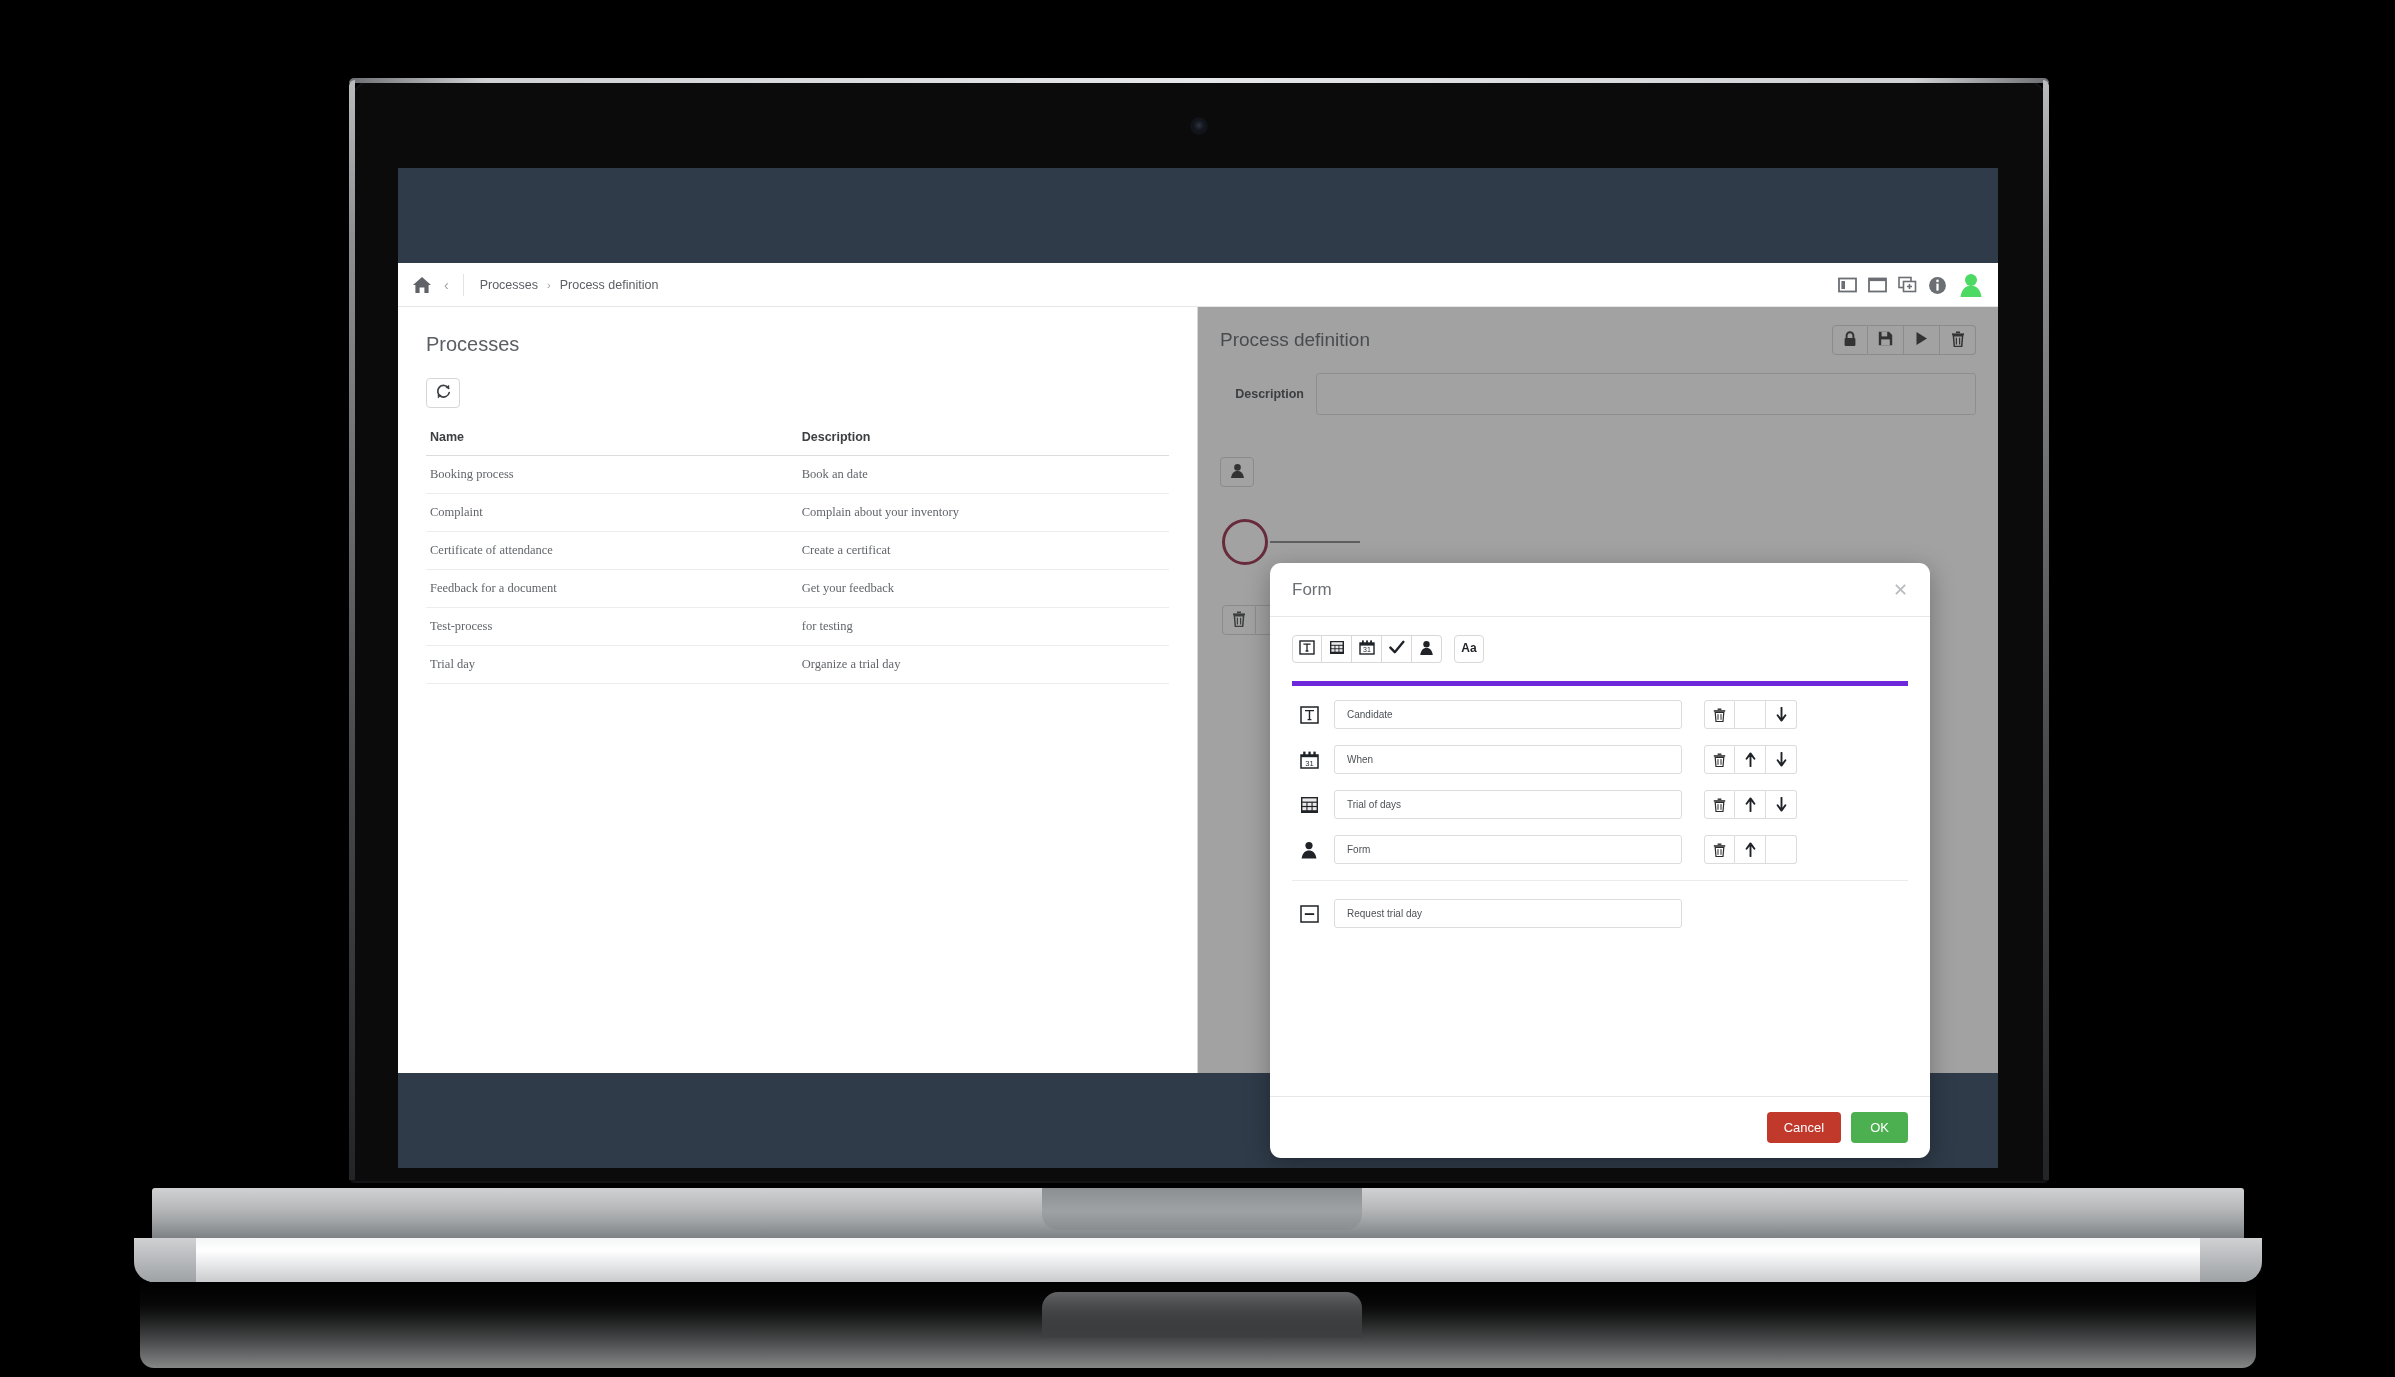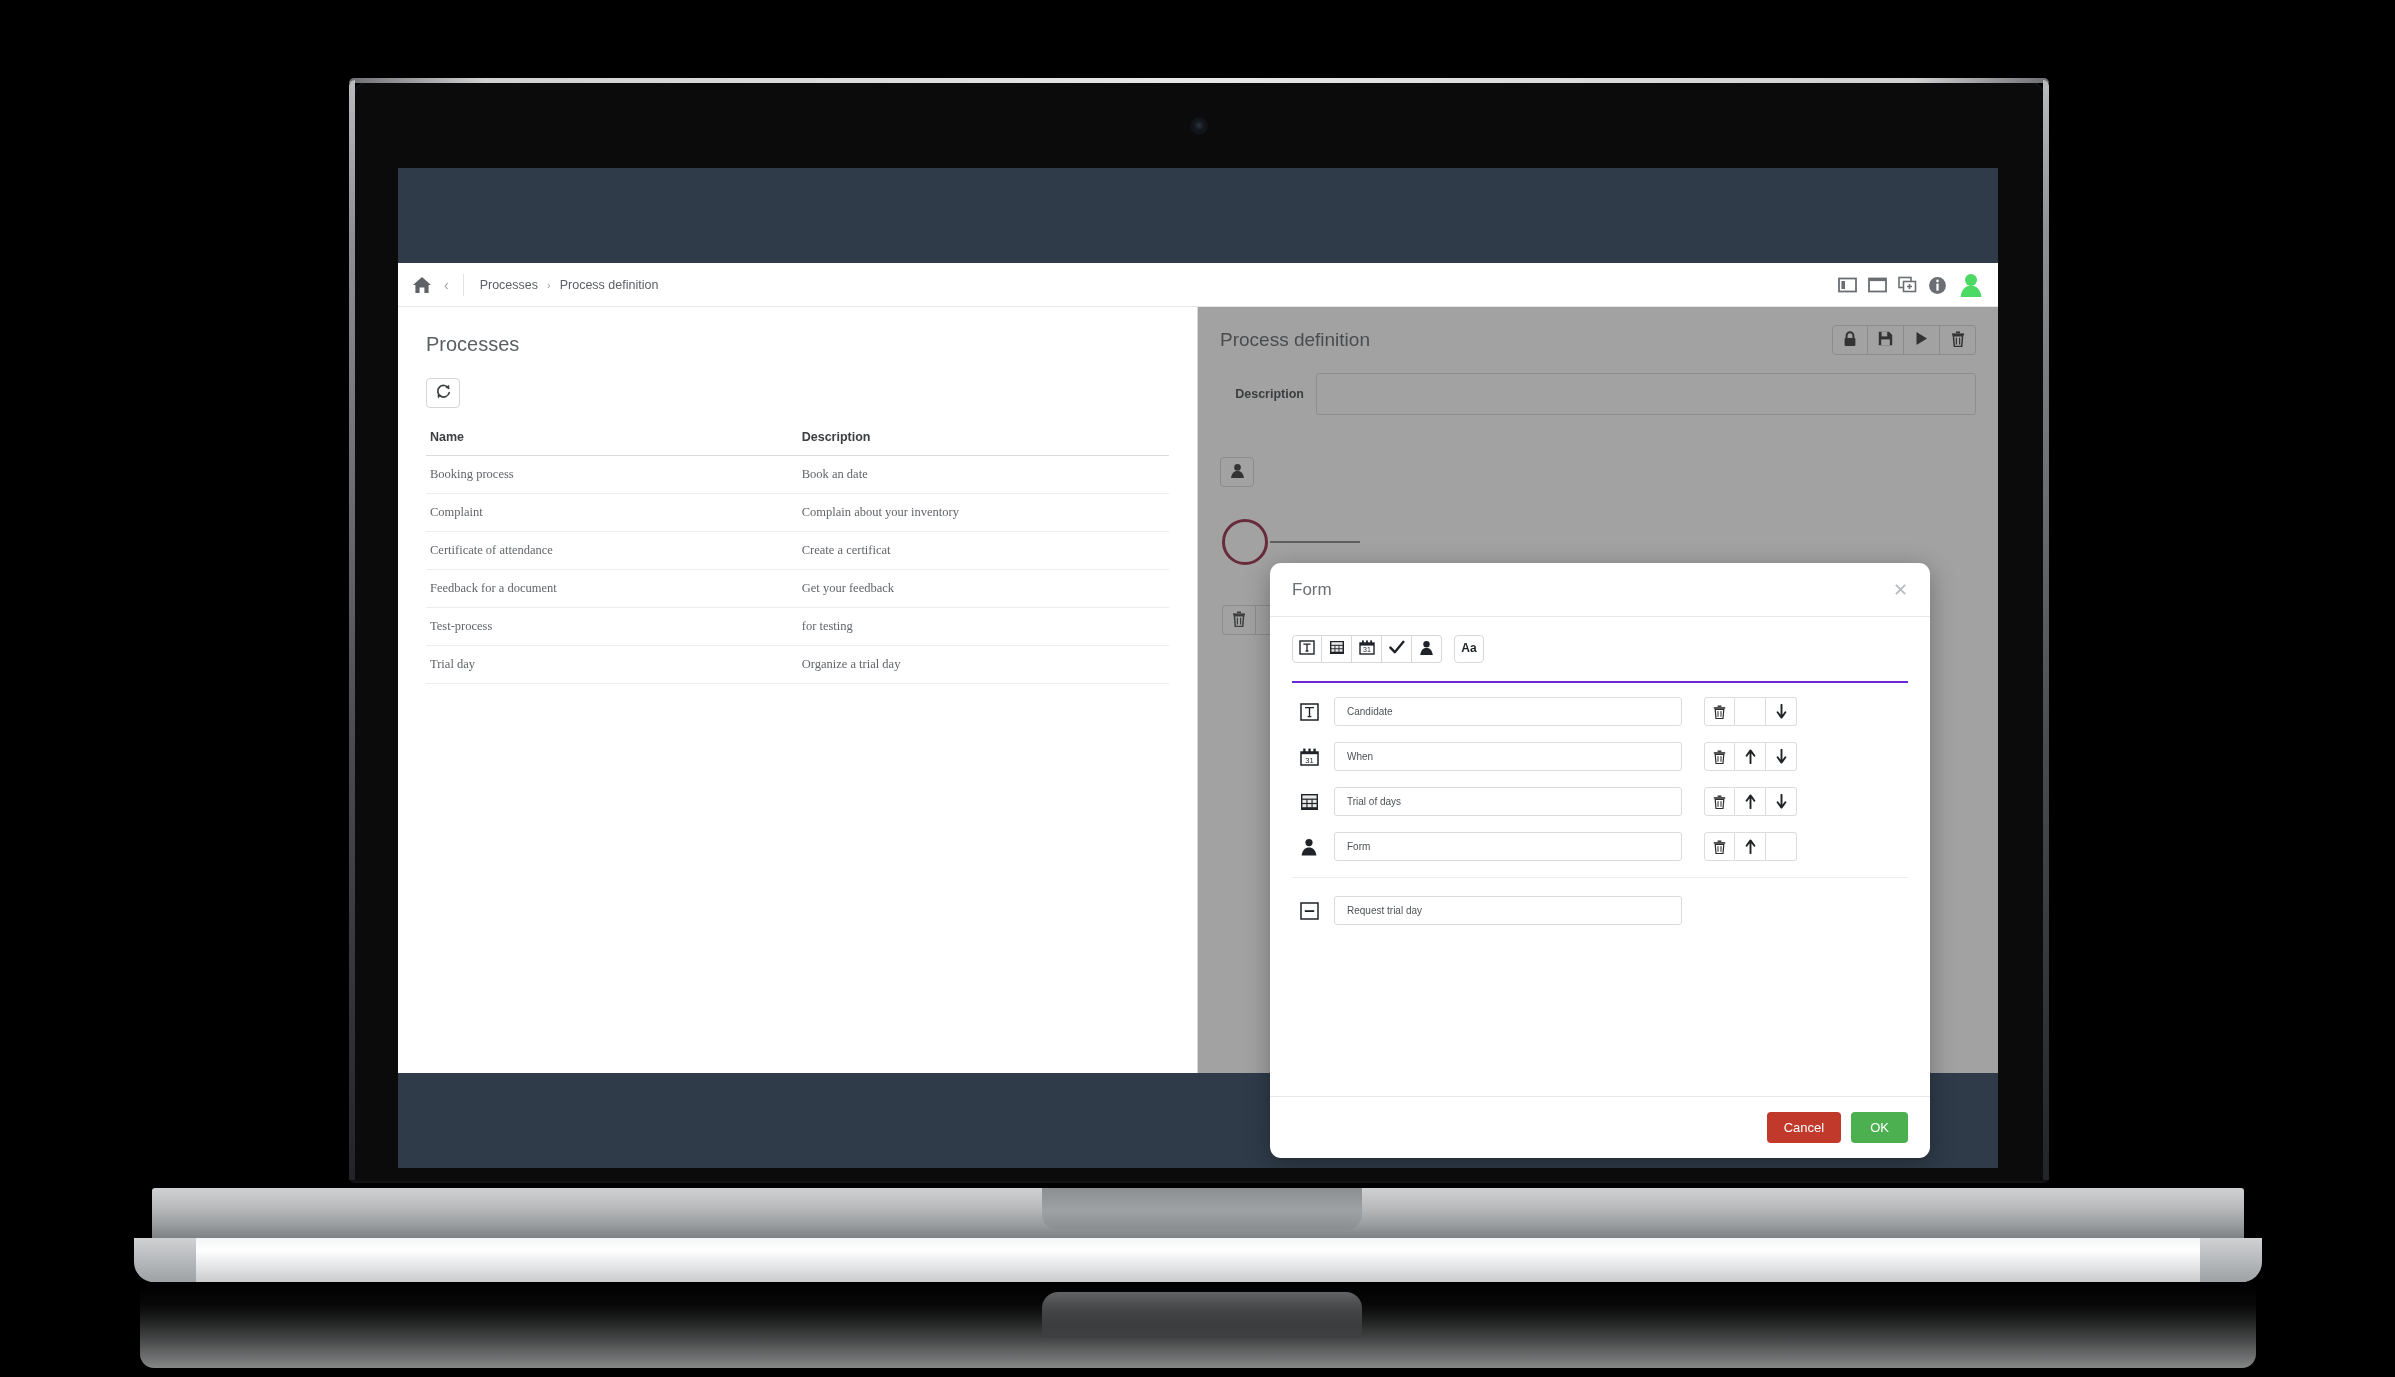--- a/index.html
+++ b/index.html
@@ -189,21 +189,21 @@
     display: flex; flex-direction: column;
     z-index: 40;
   }
   .modal-head {
     height: 54px; display: flex; align-items: center; padding: 0 22px;
     border-bottom: 1px solid #e8e8e8; flex: 0 0 54px;
   }
   .modal-title { font-size: 17px; color: #6c7075; font-weight: 400; }
   .modal-close { margin-left: auto; font-size: 18px; color: #b8bcc0; cursor: pointer; line-height: 1; }
   .modal-body { flex: 1; padding: 18px 22px 0 22px; overflow: hidden; }
-  .ftoolbar { display: flex; align-items: center; padding-bottom: 18px; border-bottom: 2px solid #6d28d9; }
+  .ftoolbar { display: flex; align-items: center; padding-bottom: 18px; border-bottom: 5px solid #6d28d9; }
   .tgroup { display: flex; }
   .tbtn {
     width: 30px; height: 28px; border: 1px solid #d8d8d8; border-left: none;
     background: #fff; display:flex; align-items:center; justify-content:center; cursor:pointer;
   }
   .tgroup .tbtn:first-child { border-left: 1px solid #d8d8d8; border-radius: 4px 0 0 4px; }
   .tgroup .tbtn:last-child { border-radius: 0 4px 4px 0; }
   .tbtn.solo { border-left: 1px solid #d8d8d8; border-radius: 4px; margin-left: 12px; }
   .frows { padding-top: 14px; }
   .frow { display: flex; align-items: center; margin-bottom: 16px; }

